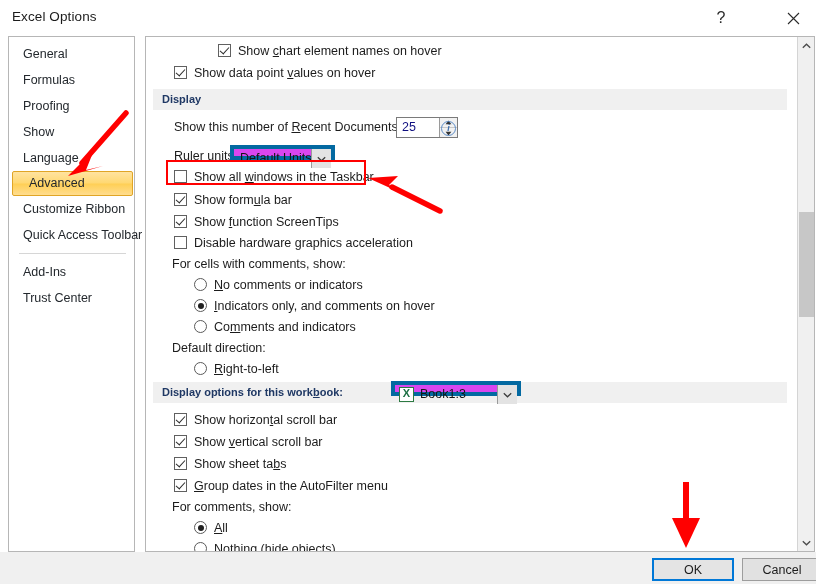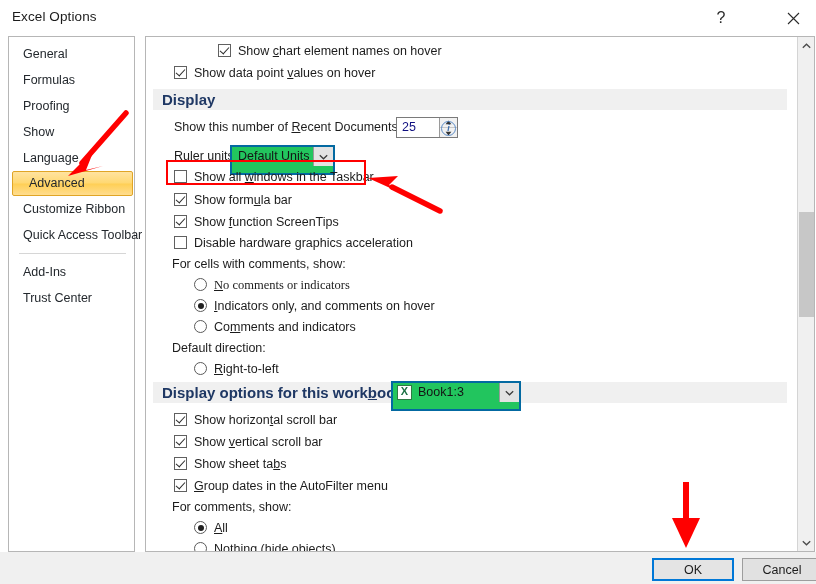--- a/index.html
+++ b/index.html
@@ -51,34 +51,34 @@
   .cb.on::after{content:"";position:absolute;left:3px;top:0px;width:4px;height:8px;
       border:solid #2b2b2b;border-width:0 1.6px 1.6px 0;transform:rotate(42deg);}
   .rb{display:inline-block;width:13px;height:13px;border:1px solid #5a5a5a;border-radius:50%;
       background:#fff;vertical-align:-2px;margin-right:7px;position:relative;box-sizing:border-box;}
   .rb.on::after{content:"";position:absolute;left:2.5px;top:2.5px;width:6px;height:6px;
       border-radius:50%;background:#1f1f1f;}
   .u{text-decoration:underline;}
 
   
   .band{position:absolute;left:7px;width:634px;height:21px;background:#f0f0f0;}
-  .band-label{position:absolute;line-height:21px;font-size:15px;font-weight:bold;color:#1f3864;padding-left:9px;}
+  .band-label{position:absolute;line-height:21px;font-size:11px;font-weight:bold;color:#1f3864;padding-left:9px;}
   .band-label.wb{color:#1f3864;}
 
   
   .spin{position:absolute;width:62px;height:21px;border:1px solid #7a7a7a;background:#fff;box-sizing:border-box;}
   .spin-val{position:absolute;left:5px;top:2px;font-size:12.5px;color:#101080;font-family:"Liberation Sans",sans-serif;}
   .spin-btns{position:absolute;right:0;top:0;width:17px;height:19px;border-left:1px solid #9a9a9a;background:#f1f1f1;}
   .spin-half{height:9px;display:flex;align-items:center;justify-content:center;color:#333;}
   .spin-half.b{border-top:1px solid #c9c9c9;height:10px;}
   .info-i{position:absolute;width:13px;height:13px;border:1px solid #5b8bc6;border-radius:50%;
           color:#3f6fae;font-size:9px;line-height:12px;text-align:center;font-style:italic;font-weight:bold;}
 
   
-  .combo{position:absolute;height:30px;border:2px solid #0369a1;background:#22c55e;box-sizing:border-box;}
+  .combo{position:absolute;height:15px;border:4px solid #0369a1;background:#d946ef;box-sizing:border-box;}
   .combo-txt{position:absolute;top:2px;font-size:12.5px;color:#141414;white-space:nowrap;}
   .combo-arrow{position:absolute;right:0;top:0;width:19px;height:19px;background:#e3e3e3;
                border-left:1px solid #9a9a9a;display:flex;align-items:center;justify-content:center;color:#3a3a3a;}
   .xl-icon{position:absolute;left:4px;top:2px;width:15px;height:15px;border:1px solid #2d7a43;
            background:#fff;box-sizing:border-box;}
   .xl-icon::after{content:"X";position:absolute;left:0;right:0;top:-1px;text-align:center;
            font-size:11px;font-weight:bold;color:#1d7044;font-family:"Liberation Sans",sans-serif;}
 
   
   .footer{position:absolute;left:0;top:552px;width:816px;height:32px;background:#f0f0f0;}
@@ -175,21 +175,21 @@
         <span class="cb on"></span><span>Show form</span><span class="u">u</span><span>la bar</span>
       </div>
       <div class="row" style="left:28px;top:176px;">
         <span class="cb on"></span><span>Show </span><span class="u">f</span><span>unction ScreenTips</span>
       </div>
       <div class="row" style="left:28px;top:197px;">
         <span class="cb"></span><span>Disable hardware </span><span class="u">g</span><span>raphics acceleration</span>
       </div>
 
       <div class="row" style="left:26px;top:218px;">For cells with comments, show:</div>
-      <div class="row" style="left:48px;top:239px;font-family:Liberation Serif, serif;">
+      <div class="row" style="left:48px;top:239px;">
         <span class="rb"></span><span class="u">N</span><span>o comments or indicators</span>
       </div>
       <div class="row" style="left:48px;top:281px;">
         <span class="rb"></span><span>Co</span><span class="u">m</span><span>ments and indicators</span>
       </div>
       <div class="row" style="left:48px;top:260px;">
         <span class="rb on"></span><span class="u">I</span><span>ndicators only, and comments on hover</span>
       </div>
 
       <div class="row" style="left:26px;top:302px;">Default direction:</div>

